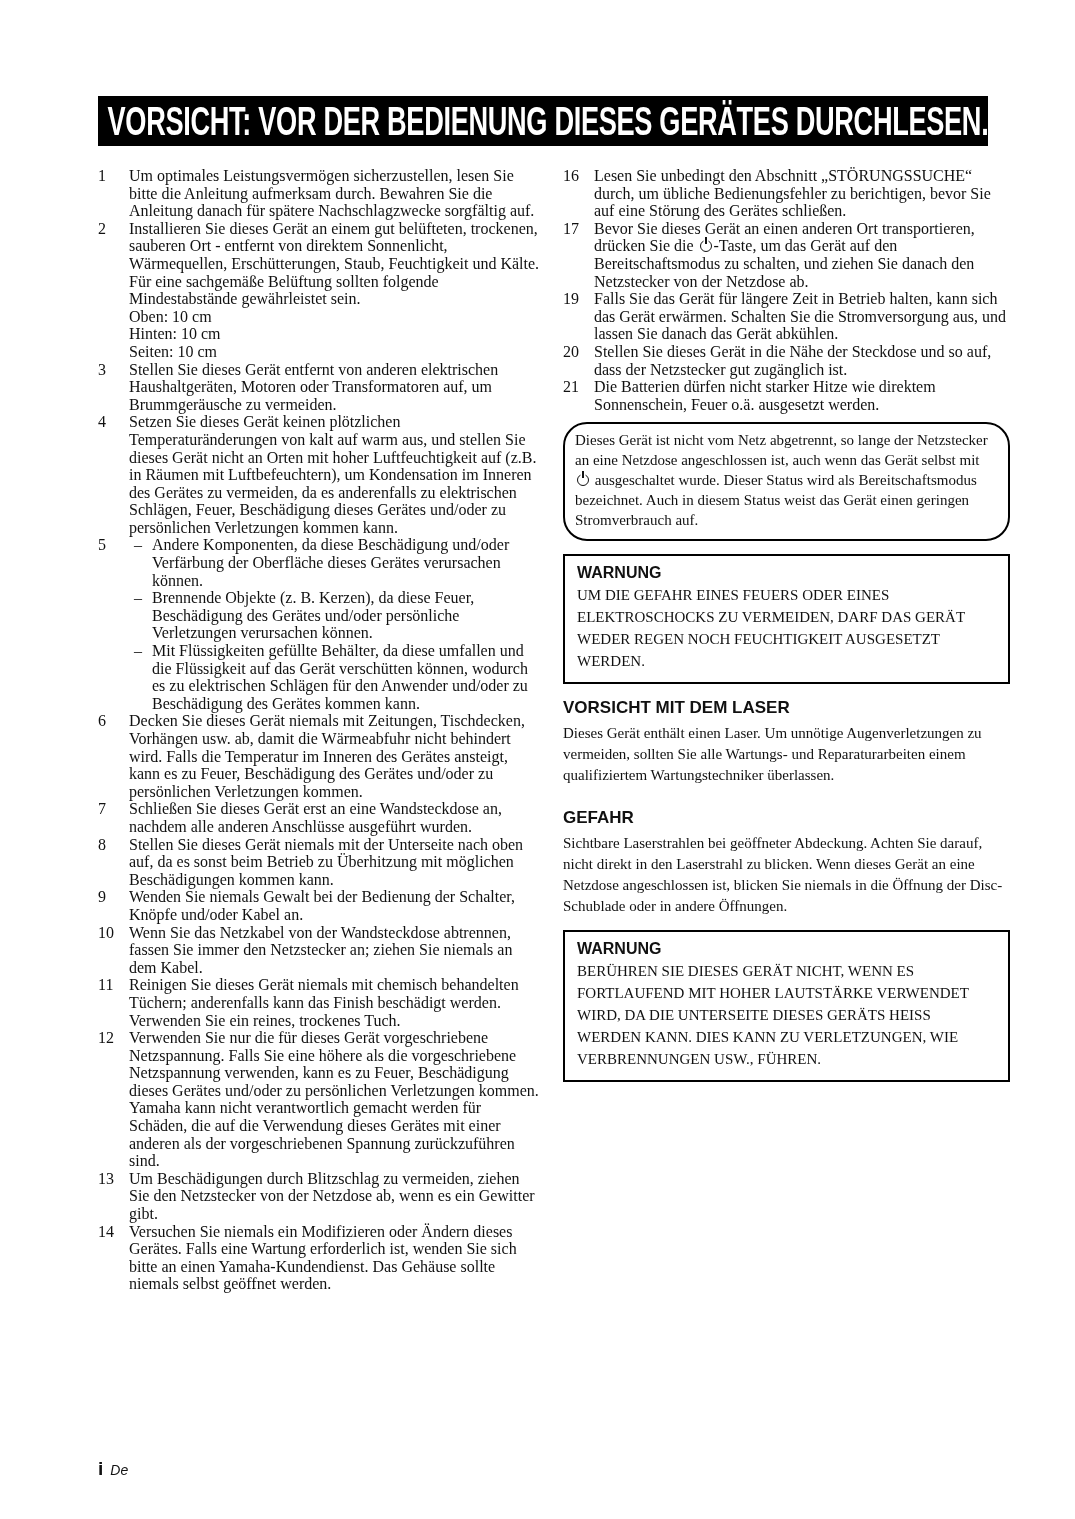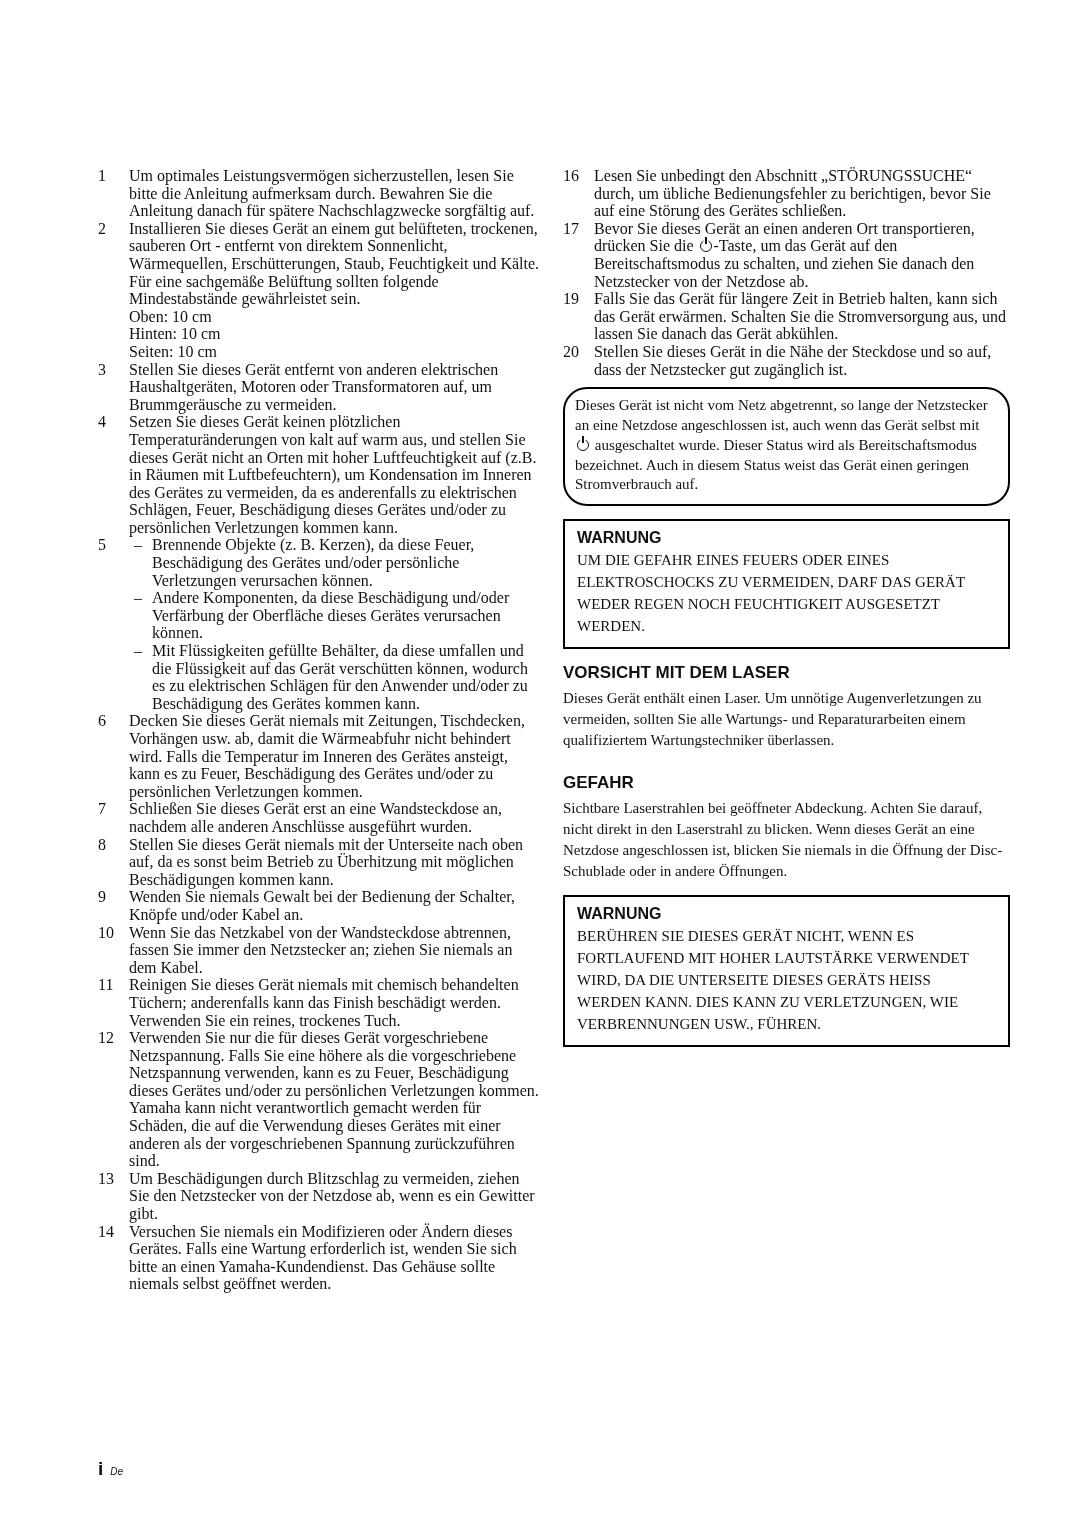--- a/index.html
+++ b/index.html
@@ -37,34 +37,37 @@
   .sec-heading{font-family:"Liberation Sans",sans-serif;font-weight:bold;
                font-size:17px;line-height:20px;margin-top:14px;}
   .sec-heading.gap{margin-top:22px;}
   .sec-body{font-size:15px;line-height:21px;margin-top:5px;}
 
   
   .footer{position:absolute;left:98px;top:1458px;display:flex;
           align-items:baseline;gap:7px;
           font-family:"Liberation Sans",sans-serif;}
   .page-num{font-weight:bold;font-size:19px;}
-  .page-lang{font-style:italic;font-size:10px;}
+  .page-lang{font-style:italic;font-size:14px;}
 
   
   .pwr{display:inline-block;width:10px;height:10px;border:1.5px solid #111;
        border-radius:50%;position:relative;margin:0 2px;vertical-align:-1px;}
   .pwr::before{content:'';position:absolute;left:50%;top:-4px;
        transform:translateX(-50%);width:2px;height:7px;background:#111;
        box-shadow:0 0 0 1.5px #fff;}
 </style>
 </head>
 <body>
 
 <div class="page">
 
+  <div class="header-bar">
+    <span class="header-title">VORSICHT: VOR DER BEDIENUNG DIESES GERÄTES DURCHLESEN.</span>
+  </div>
 
   <div class="col col-left">
 
       <div class="item">
         <span class="num">1</span>
         <div class="itext">Um optimales Leistungsvermögen sicherzustellen, lesen Sie bitte die Anleitung aufmerksam durch. Bewahren Sie die Anleitung danach für spätere Nachschlagzwecke sorgfältig auf.</div>
         <div>
           
         </div>
         <div>
@@ -110,23 +113,23 @@
         </div>
       </div>
 
       <div class="item">
         <span class="num">5</span>
         <div>
           
         </div>
         <div>
 
+            <div class="bullet">Andere Komponenten, da diese Beschädigung und/oder Verfärbung der Oberfläche dieses Gerätes verursachen können.</div>
+
             <div class="bullet">Brennende Objekte (z. B. Kerzen), da diese Feuer, Beschädigung des Gerätes und/oder persönliche Verletzungen verursachen können.</div>
-
-            <div class="bullet">Andere Komponenten, da diese Beschädigung und/oder Verfärbung der Oberfläche dieses Gerätes verursachen können.</div>
 
             <div class="bullet">Mit Flüssigkeiten gefüllte Behälter, da diese umfallen und die Flüssigkeit auf das Gerät verschütten können, wodurch es zu elektrischen Schlägen für den Anwender und/oder zu Beschädigung des Gerätes kommen kann.</div>
           </div>
       </div>
 
       <div class="item">
         <span class="num">6</span>
         <div class="itext">Decken Sie dieses Gerät niemals mit Zeitungen, Tischdecken, Vorhängen usw. ab, damit die Wärmeabfuhr nicht behindert wird. Falls die Temperatur im Inneren des Gerätes ansteigt, kann es zu Feuer, Beschädigung des Gerätes und/oder zu persönlichen Verletzungen kommen.</div>
         <div>
           
@@ -268,20 +271,30 @@
           <span class="num">20</span>
           <div class="itext">Stellen Sie dieses Gerät in die Nähe der Steckdose und so auf, dass der Netzstecker gut zugänglich ist.</div>
           <div>
             
           </div>
           <div>
             
           </div>
         </div>
 
+        <div class="item">
+          <span class="num">21</span>
+          <div class="itext">Die Batterien dürfen nicht starker Hitze wie direktem Sonnenschein, Feuer o.ä. ausgesetzt werden.</div>
+          <div>
+            
+          </div>
+          <div>
+            
+          </div>
+        </div>
       </div>
 
     <div class="box note-box">
       <div class="note-text">Dieses Gerät ist nicht vom Netz abgetrennt, so lange der Netzstecker an eine Netzdose angeschlossen ist, auch wenn das Gerät selbst mit <span class="pwr"></span> ausgeschaltet wurde. Dieser Status wird als Bereitschaftsmodus bezeichnet. Auch in diesem Status weist das Gerät einen geringen Stromverbrauch auf.</div>
     </div>
 
     <div class="box warn-box">
       <div class="warn-title">WARNUNG</div>
       <div class="warn-body">UM DIE GEFAHR EINES FEUERS ODER EINES ELEKTROSCHOCKS ZU VERMEIDEN, DARF DAS GERÄT WEDER REGEN NOCH FEUCHTIGKEIT AUSGESETZT WERDEN.</div>
     </div>

